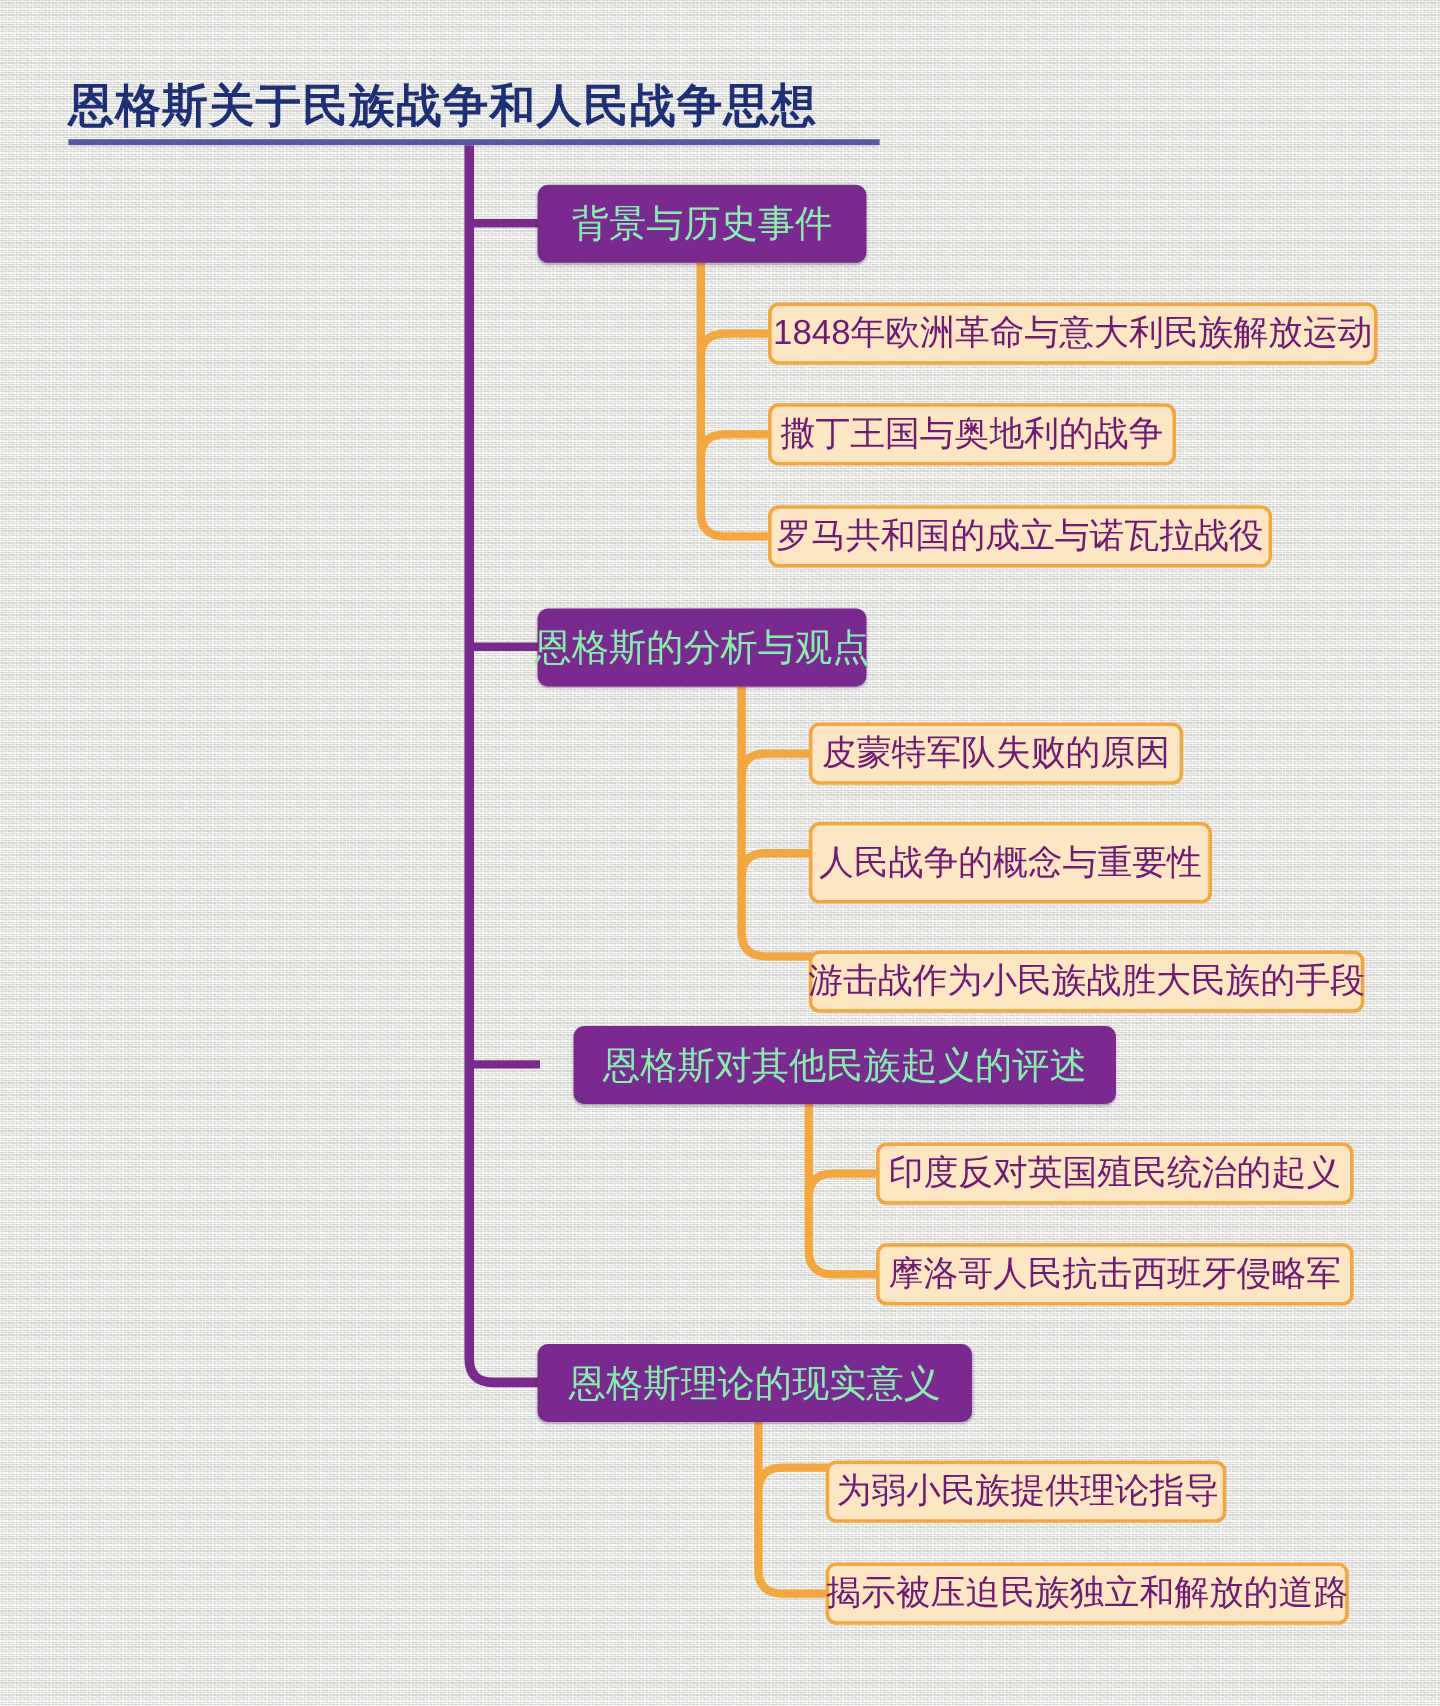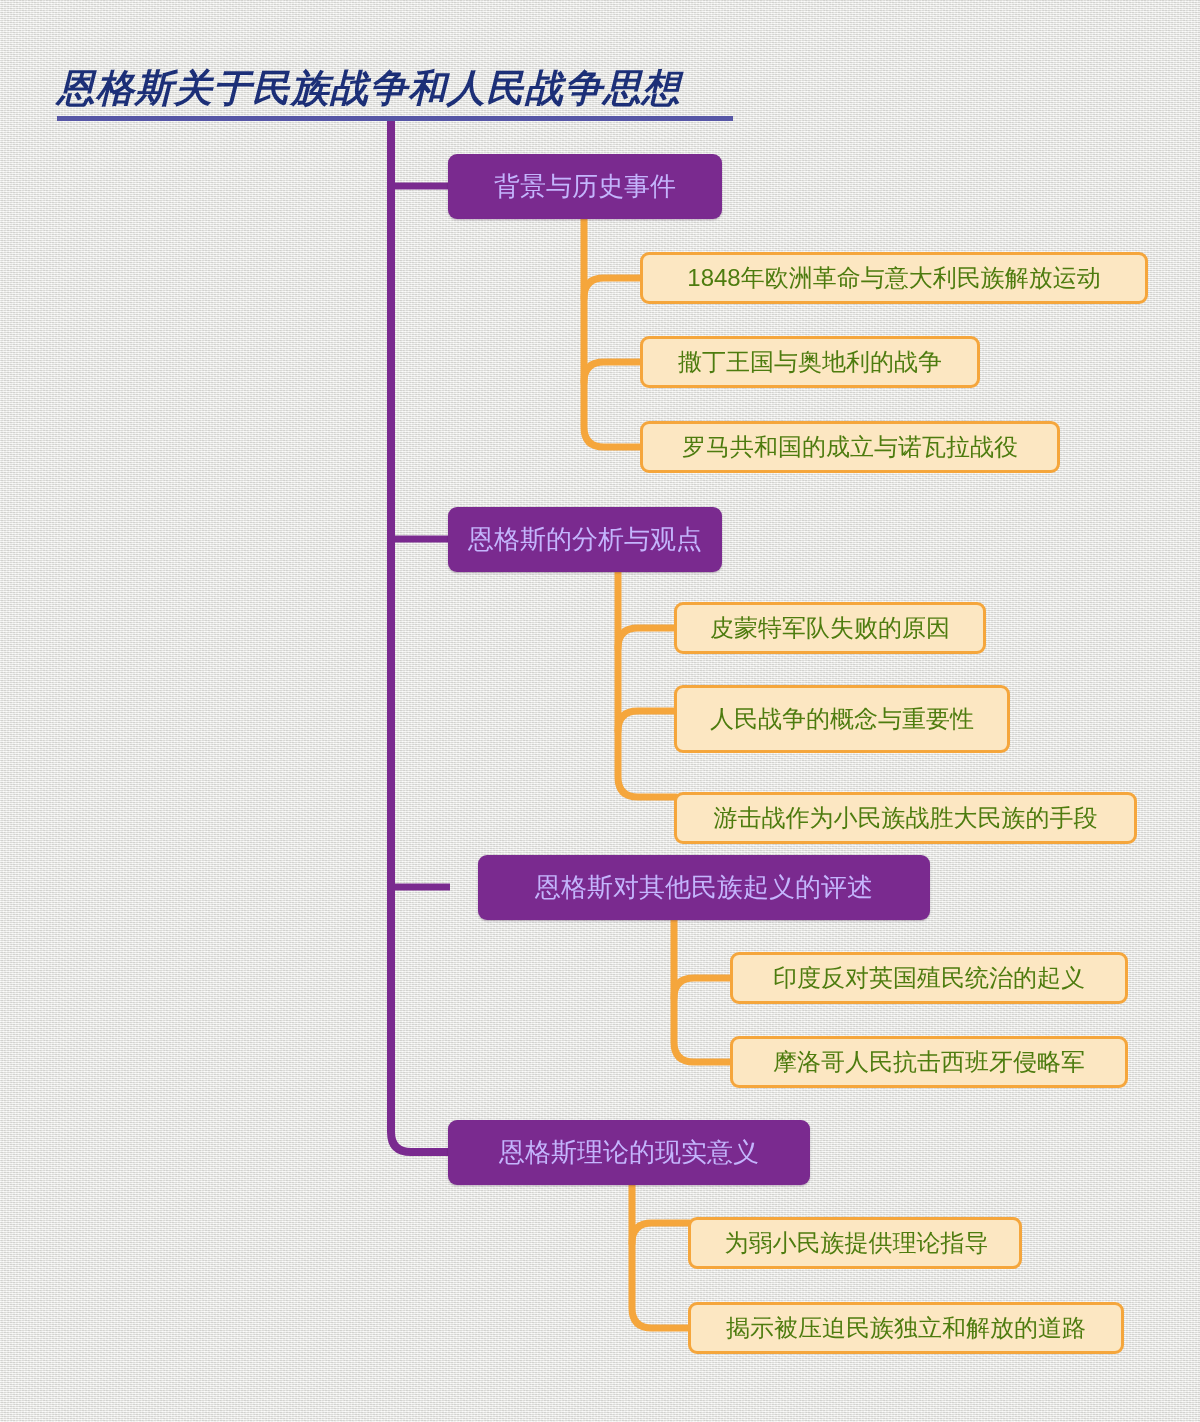--- a/index.html
+++ b/index.html
@@ -47,54 +47,53 @@
   
   #page-title {
     position: absolute;
     left: 57px;
     top: 63px;
     font-size: 38px;
     font-weight: bold;
     color: #1c2f77;
     letter-spacing: 1px;
     white-space: nowrap;
-    font-style: italic;
   }
   #title-underline {
     position: absolute;
     left: 57px;
     top: 116px;
     width: 676px;
     height: 5px;
     background: #5757a6;
   }
 
   
   .branch-node {
     position: absolute;
     background: #7a2a8f;
     border-radius: 9px;
-    color: #c4b5fd;
-    font-size: 26px;
+    color: #86efac;
+    font-size: 31px;
     display: flex;
     align-items: center;
     justify-content: center;
     padding: 0 38px;
     box-sizing: border-box;
     white-space: nowrap;
     box-shadow: 0 1px 2px rgba(60,20,70,0.30);
   }
 
   .leaf-node {
     position: absolute;
     background: #fce7c2;
     border: 3px solid #f5a63c;
     border-radius: 9px;
-    color: #4d7c0f;
-    font-size: 24px;
+    color: #701a75;
+    font-size: 29px;
     display: flex;
     align-items: center;
     justify-content: center;
     padding: 0 17px;
     box-sizing: border-box;
     white-space: nowrap;
   }
 </style>
 </head>
 <body>

